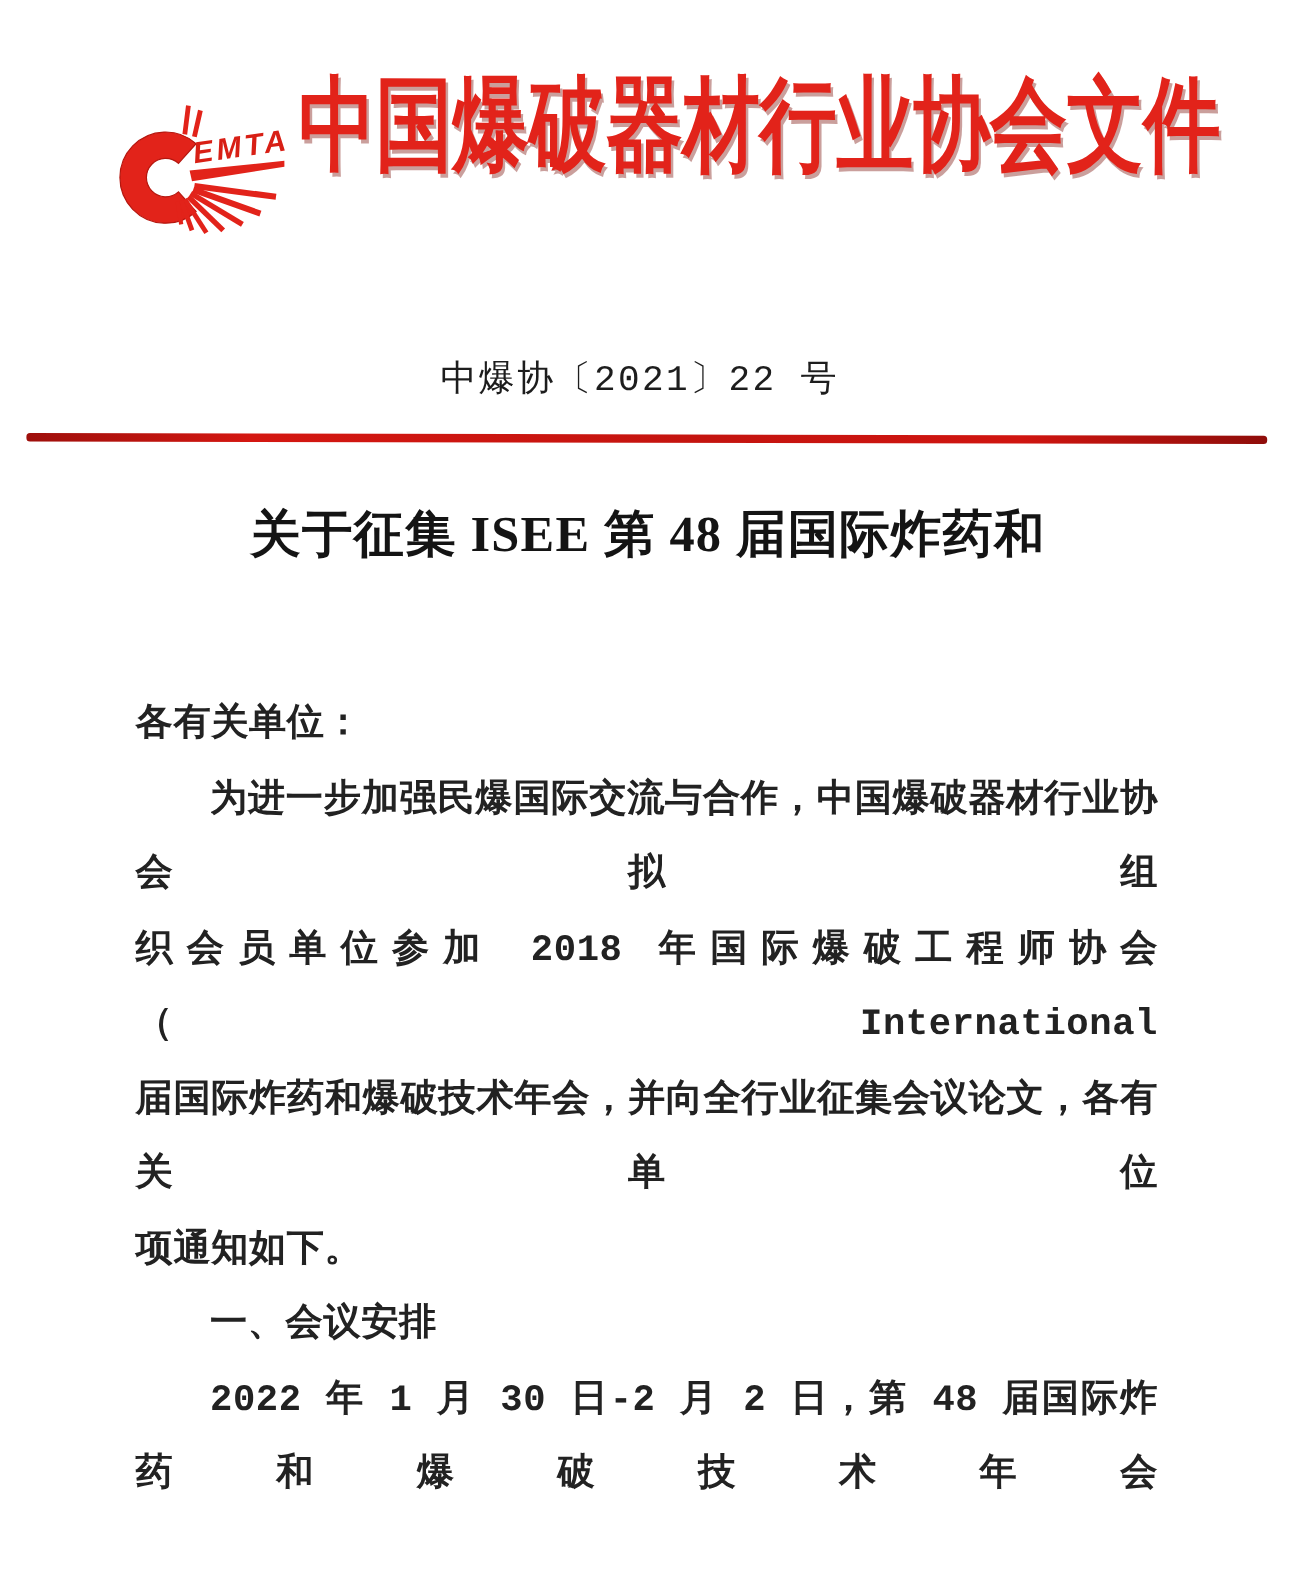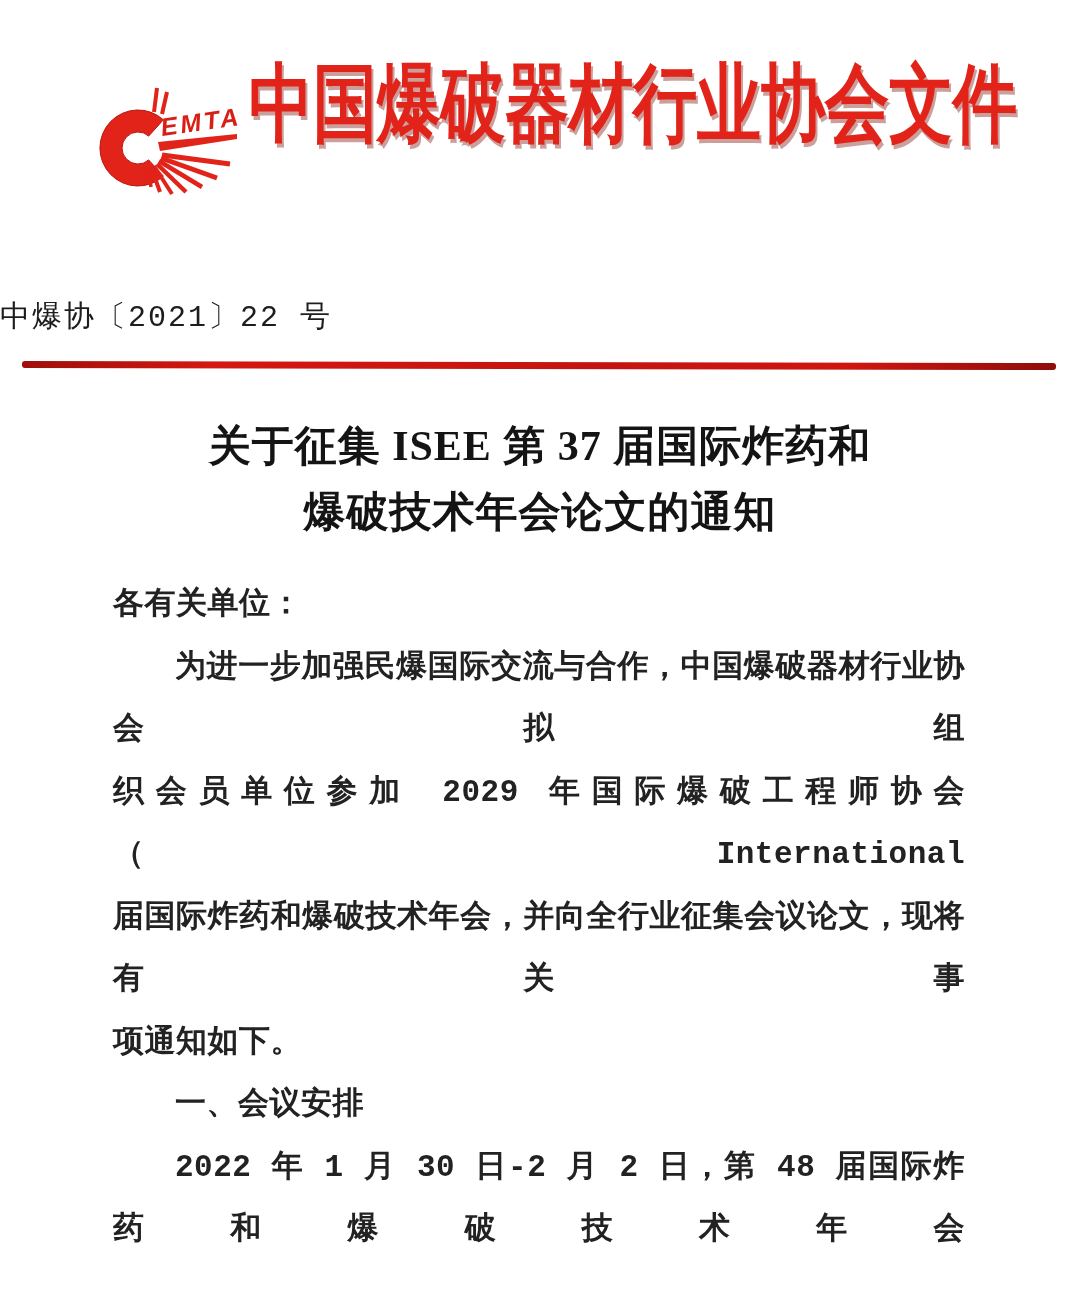--- a/index.html
+++ b/index.html
@@ -30,20 +30,21 @@
     color: #e2231a;
     white-space: nowrap;
     transform: scaleY(1.34);
     transform-origin: center;
     text-shadow: 2px 3px 0 rgba(122, 16, 8, 0.40);
   }
 
   
   .doc-number {
     position: absolute; left: 0; top: 299px; width: 1066px;
+    text-align: center;
     font-size: 30px; line-height: 38px;
     letter-spacing: 2px;
     color: #1d1d1d;
     font-family: "Liberation Mono", "DejaVu Serif", serif;
   }
 
   
   .red-rule {
     position: absolute; left: 22px; top: 362px; width: 1034px; height: 7px;
     background: linear-gradient(90deg, #9e0f0b 0%, #d41711 18%, #c4140f 55%, #d01510 80%, #8f0d0a 100%);
@@ -102,28 +103,27 @@
     <div class="org-title-wrap">
       <span class="org-title">中国爆破器材行业协会文件</span>
     </div>
   </div>
 
   <div class="doc-number">中爆协〔2021〕22 号</div>
 
   <div class="red-rule"></div>
 
   <div class="doc-title">
-    <div>关于征集 ISEE 第 37 届国际炸药和</div>
-    <div>爆破技术年会论文的通知</div>
+    <div>关于征集 ISEE 第 48 届国际炸药和</div>
   </div>
 
   <div class="doc-body">
     <div class="line">各有关单位：</div>
     <div class="line indent just">为进一步加强民爆国际交流与合作，中国爆破器材行业协会拟组</div>
-    <div class="line just">织会员单位参加 2029 年国际爆破工程师协会（International</div>
-    <div class="line just">届国际炸药和爆破技术年会，并向全行业征集会议论文，现将有关事</div>
+    <div class="line just">织会员单位参加 2018 年国际爆破工程师协会（International</div>
+    <div class="line just">届国际炸药和爆破技术年会，并向全行业征集会议论文，各有关单位</div>
     <div class="line">项通知如下。</div>
     <div class="line indent">一、会议安排</div>
     <div class="line indent just">2022 年 1 月 30 日-2 月 2 日，第 48 届国际炸药和爆破技术年会</div>
 
   </div>
 
 </div>
 
 </body></html>

